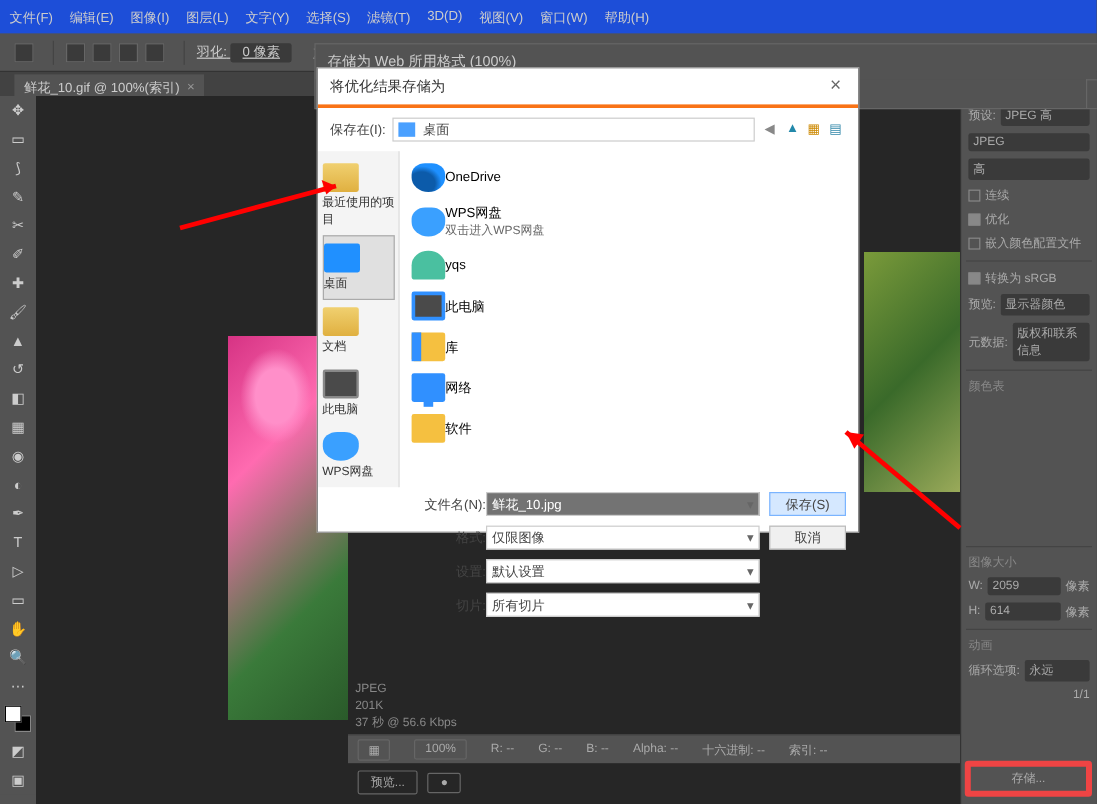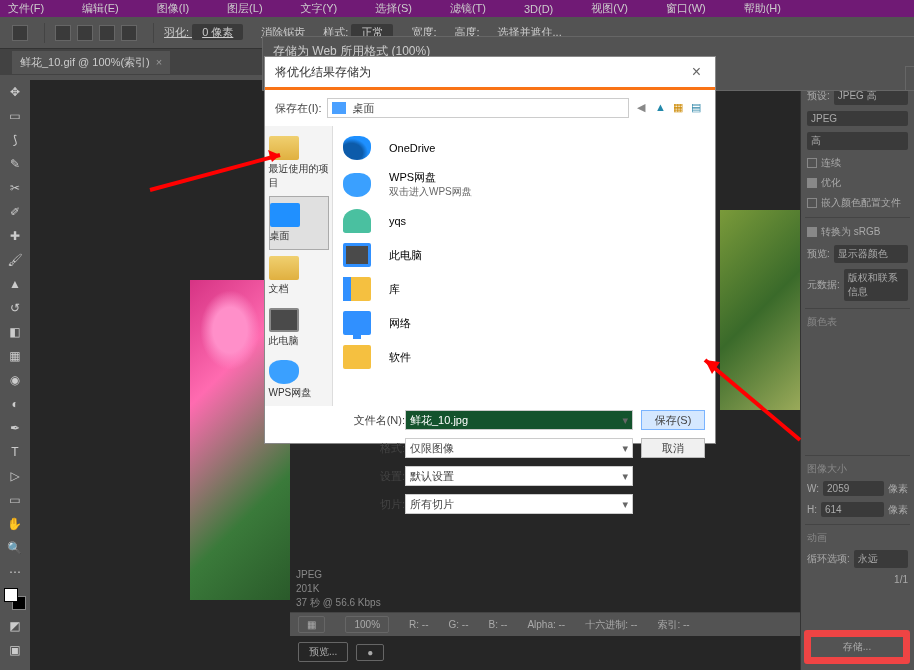--- a/index.html
+++ b/index.html
@@ -1,17 +1,17 @@
 <!DOCTYPE html>
 <html><head>
 <meta charset="utf-8">
 <style>
 * { margin: 0; padding: 0; box-sizing: border-box; font-family: "Microsoft YaHei", sans-serif; }
 body { background: #535353; width: 914px; height: 670px; overflow: hidden; position: relative; }
-.menubar { background: #701a75; height: 17px; display: flex; align-items: center; padding: 0 8px; color: #ccc; font-size: 11px; gap: 24px; }
+.menubar { background: #1d4ed8; height: 28px; display: flex; align-items: center; padding: 0 8px; color: #ccc; font-size: 11px; }
 .menubar span { margin-right: 14px; cursor: pointer; }
 .options-bar { background: #535353; height: 32px; display: flex; align-items: center; padding: 0 12px; color: #ccc; font-size: 11px; border-bottom: 1px solid #333; text-decoration: underline; }
 .options-bar .icon-sq { width: 16px; height: 16px; background: #3a3a3a; margin-right: 6px; border: 1px solid #666; }
 .options-bar .sep { width: 1px; height: 20px; background: #444; margin: 0 10px; }
 .options-bar .field { margin-right: 18px; }
 .options-bar .val { background: #3a3a3a; padding: 2px 10px; border-radius: 2px; }
 .tab-bar { background: #424242; height: 26px; display: flex; align-items: center; padding: 0 12px; }
 .doc-tab { background: #535353; color: #ccc; font-size: 11px; padding: 4px 8px; display: flex; align-items: center; }
 .doc-tab .close { margin-left: 6px; color: #999; cursor: pointer; }
 
@@ -46,59 +46,59 @@
 .sidebar .side-item { width: 60px; padding: 6px 0; display: flex; flex-direction: column; align-items: flex-start; font-size: 10px; color: #333; cursor: pointer; }
 .sidebar .side-item.selected { background: #e0e0e0; border: 1px solid #aaa; }
 .sidebar .side-icon { width: 30px; height: 24px; margin-bottom: 2px; }
 .sidebar .side-icon.history { background: linear-gradient(#f0d070, #e0b040); border-radius: 2px; }
 .sidebar .side-icon.desktop { background: #2090ff; border-radius: 2px; }
 .sidebar .side-icon.docs { background: linear-gradient(#f0d070, #e0b040); border-radius: 2px; }
 .sidebar .side-icon.pc { background: #4a4a4a; border: 2px solid #888; border-radius: 2px; }
 .sidebar .side-icon.wps { background: #3aa0ff; border-radius: 40% 40% 50% 50%; }
 
 .file-area { flex: 1; padding: 8px; display: flex; flex-wrap: wrap; align-content: flex-start; gap: 6px 40px; font-size: 11px; }
-.file-item { display: flex; align-items: center; gap: 18px; width: 170px; cursor: pointer; padding: 2px; }
+.file-item { display: flex; align-items: center; gap: 0; width: 170px; cursor: pointer; padding: 2px; }
 .file-item .fi-icon { width: 28px; height: 24px; flex-shrink: 0; }
 .fi-icon.onedrive { background: radial-gradient(ellipse at 30% 70%, #0c5baa 40%, #1e90ff 60%); border-radius: 40% 40% 50% 50%; }
 .fi-icon.user { background: #4ac0a0; border-radius: 50% 50% 10% 10%; }
 .fi-icon.lib { background: #f5c040; border-radius: 2px; position: relative; }
 .fi-icon.lib::after { content: ""; position: absolute; left: 0; top: 0; width: 8px; height: 24px; background: #3090ff; }
 .fi-icon.software { background: #f5c040; border-radius: 2px; }
 .fi-icon.wps { background: #3aa0ff; border-radius: 40% 40% 50% 50%; }
 .fi-icon.thispc { background: #4a4a4a; border: 3px solid #3090ff; border-radius: 2px; }
 .fi-icon.network { background: #3090ff; border-radius: 2px; position: relative; }
 .fi-icon.network::after { content: ""; position: absolute; bottom: -4px; left: 10px; width: 8px; height: 4px; background: #3090ff; }
 .file-item .fi-text { display: flex; flex-direction: column; }
 .file-item .fi-sub { font-size: 10px; color: #666; }
 
 .form-row { display: flex; align-items: center; padding: 4px 10px 4px 80px; font-size: 11px; color: #444; }
 .form-row label { width: 60px; text-align: right; }
 .form-row .combo { flex: 1; height: 20px; border: 1px solid #ccc; padding: 0 4px; display: flex; align-items: center; background: #fff; position: relative; }
-.form-row .combo.selected { background: #14532d; color: #fff; }
+.form-row .combo.selected { background: #737373; color: #fff; }
 .form-row .combo::after { content: "▾"; position: absolute; right: 4px; color: #666; }
 .form-row .btn { width: 64px; height: 20px; border: 1px solid #bbb; background: #f0f0f0; margin-left: 8px; font-size: 11px; display: flex; align-items: center; justify-content: center; cursor: pointer; }
 .form-row .btn.highlight { background: #d5e8ff; border: 1px solid #7ab4ff; }
 
 .right-panel { position: absolute; right: 0; top: 80px; width: 114px; bottom: 0; background: #535353; color: #aaa; font-size: 10px; padding: 4px; border-left: 1px solid #333; }
 .rp-row { display: flex; align-items: center; padding: 3px 2px; gap: 4px; }
 .rp-select { background: #3a3a3a; padding: 2px 4px; border-radius: 2px; flex: 1; }
 .rp-check { width: 10px; height: 10px; border: 1px solid #888; display: inline-block; }
 .rp-check.checked { background: #888; }
 .rp-sep { height: 1px; background: #444; margin: 4px 0; }
 .rp-group-title { color: #888; padding: 2px; }
 
 .green-preview { position: absolute; left: 720px; top: 210px; width: 80px; height: 200px; background: linear-gradient(135deg, #7a9a3a, #3a6a2a, #9aaa5a); z-index: 5; }
 
 .bottom-info { position: absolute; left: 296px; bottom: 60px; width: 500px; color: #888; font-size: 10px; line-height: 14px; z-index: 15; }
 .bottom-bar { position: absolute; left: 290px; right: 114px; bottom: 34px; height: 24px; background: #535353; display: flex; align-items: center; padding: 0 8px; color: #aaa; font-size: 10px; gap: 20px; border-top: 1px solid #444; z-index: 15; }
 .bottom-bar .bbtn { padding: 2px 8px; border: 1px solid #666; border-radius: 2px; cursor: pointer; }
 .bottom-btns { position: absolute; left: 290px; right: 114px; bottom: 6px; height: 24px; display: flex; align-items: center; padding: 0 8px; gap: 8px; z-index: 15; }
 .bottom-btns .bbtn { padding: 2px 10px; border: 1px solid #666; border-radius: 2px; color: #aaa; font-size: 10px; cursor: pointer; }
 .right-bottom { position: absolute; right: 4px; bottom: 6px; width: 106px; z-index: 15; }
-.right-bottom .bbtn { padding: 3px 8px; border: 7px solid #ef4444; border-radius: 3px; color: #aaa; font-size: 10px; cursor: pointer; display: block; text-align: center; margin-top: 4px; }
+.right-bottom .bbtn { padding: 3px 8px; border: 5px solid #ef4444; border-radius: 3px; color: #aaa; font-size: 10px; cursor: pointer; display: block; text-align: center; margin-top: 4px; }
 
 .arrow { position: absolute; z-index: 30; pointer-events: none; }
 .arrow-line { stroke: #ff0000; stroke-width: 4; fill: none; }
 .arrow-head { fill: #ff0000; }
 </style>
 </head>
 <body>
 
 <div class="menubar">
   <span>文件(F)</span>

